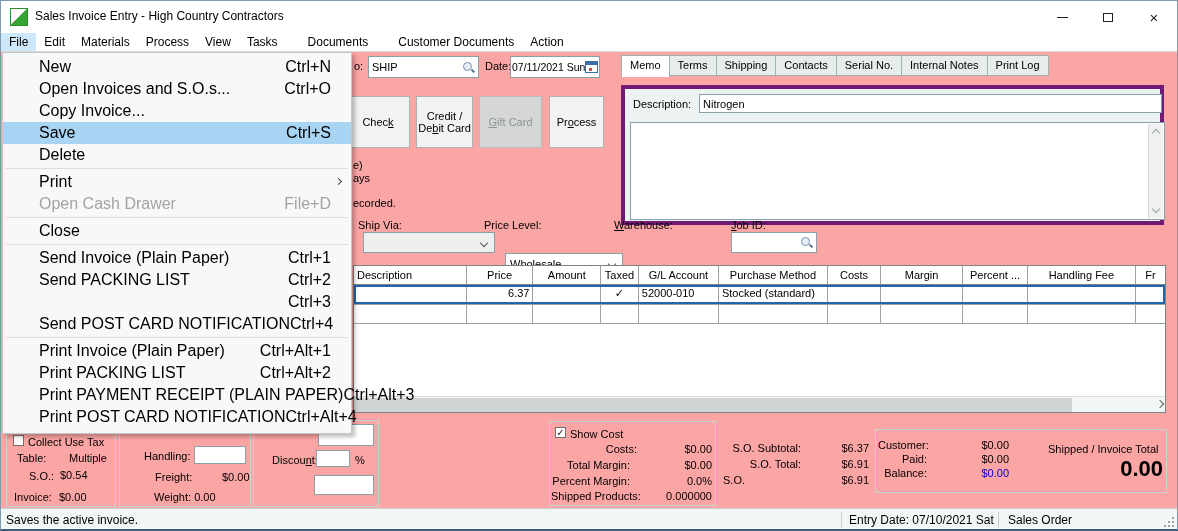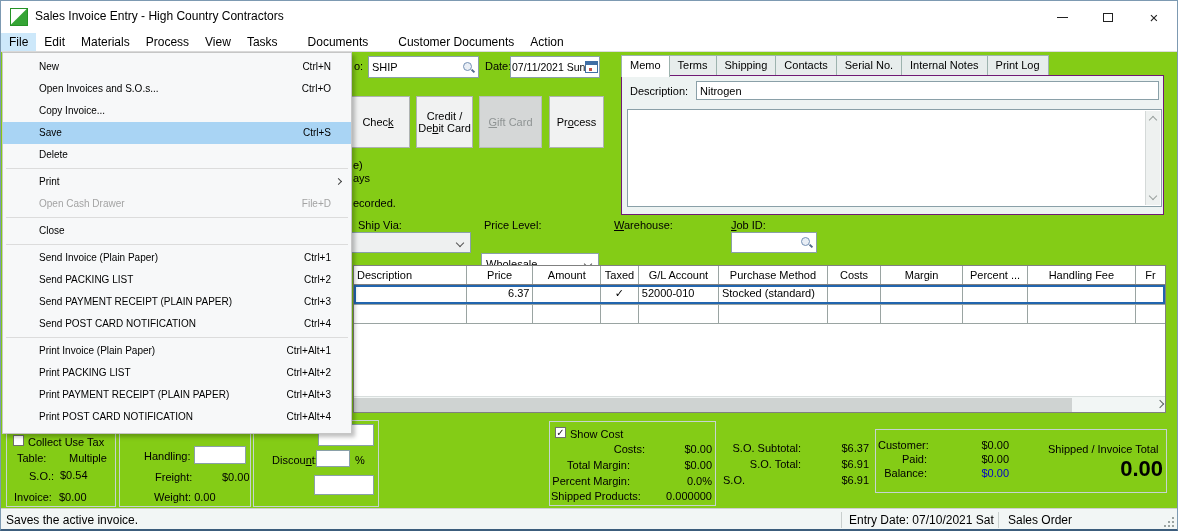--- a/index.html
+++ b/index.html
@@ -1,20 +1,20 @@
 <!DOCTYPE html>
 <html><head>
 <meta charset="utf-8">
 <style>
   * { margin:0; padding:0; box-sizing:border-box; }
   body { background:#d8dde0; font-family:"Liberation Sans", sans-serif; }
   .window {
-    position:relative; width:1178px; height:531px; background:#84cc16;
+    position:relative; width:1178px; height:531px; background:#fca5a5;
     border:1px solid #7d9ab2; border-bottom:2px solid #3c5d7c; overflow:hidden;
-    font-family:"Liberation Sans", sans-serif; color:#000;
+    font-family:"Liberation Sans", sans-serif; color:#000;padding-left:24px;
   }
   .abs { position:absolute; }
   .u { text-decoration:underline; }
 
   
   .titlebar { position:absolute; left:0; top:0; width:100%; height:32px; background:#ffffff; }
   .appicon { position:absolute; left:9px; top:7px; width:18px; height:18px; background:#fff; border:1px solid #259325; overflow:hidden; }
   .appicon::after { content:""; position:absolute; width:26px; height:26px; background:#35a435; transform:rotate(45deg); left:5px; top:3px; }
   .title-text { position:absolute; left:34px; top:8px; font-size:12px; }
   .winbtn { position:absolute; top:0; width:46px; height:32px; display:flex; align-items:center; justify-content:center; }
@@ -47,21 +47,21 @@
   
   .pbtn { position:absolute; top:95px; height:52px; background:#f1f2f2; border:1px solid #aeb2b2;
           display:flex; flex-direction:column; align-items:center; justify-content:center; font-size:11px; text-align:right; }
   .pbtn.disabled { background:#d5d7d7; color:#8f9494; border-color:#b7bbbb; }
 
   
   .tabstrip { position:absolute; left:620px; top:54px; height:21px; display:flex; font-size:11px; }
   .tab { padding:3px 8px 0 8px; border:1px solid #9db3ae; border-left:none; background:#e7edec; height:21px; }
   .tab:first-child { border-left:1px solid #9db3ae; }
   .tab.active { background:#fff; height:22px; border-bottom:none; position:relative; z-index:2; }
-  .tabpanel { position:absolute; left:620px; top:74px; width:543px; height:140px; border:1px solid #701a75; background:#edf3f2; }
+  .tabpanel { position:absolute; left:620px; top:84px; width:543px; height:140px; border:4px solid #701a75; background:#edf3f2; }
   .memo-scroll { position:absolute; right:1px; top:1px; bottom:1px; width:15px; background:#eef1f0; border-left:1px solid #d4d9d8; }
   .sarr { position:absolute; left:4px; width:6px; height:6px; border-right:1.5px solid #9aa19f; border-bottom:1.5px solid #9aa19f; }
   .sarr.up { top:6px; transform:rotate(-135deg); }
   .sarr.down { bottom:6px; transform:rotate(45deg); }
 
   
   .grid { position:absolute; left:352px; top:264px; width:813px; height:148px; background:#fff; border:1px solid #808080; overflow:hidden; }
   .trow { display:flex; position:relative; }
   .cell { border-right:1px solid #9aa4a2; font-size:11px; padding:2px 3px 0 3px; height:100%; overflow:hidden; white-space:nowrap; }
   .head .cell { text-align:center; padding-top:3px; }
@@ -84,21 +84,21 @@
   
   .statusbar { position:absolute; left:0; top:507px; width:100%; height:22px; background:#f2f6f5; border-top:1px solid #cfcfcf; font-size:12px; }
   .sb-sep { position:absolute; top:3px; width:1px; height:16px; background:#c9cfce; }
   .grip { position:absolute; right:3px; bottom:3px; width:12px; height:12px;
           background:transparent; }
   .grip::before { content:""; position:absolute; right:0; bottom:0; width:2px; height:2px; background:#9aa3a1;
           box-shadow:-4px 0 #9aa3a1,-8px 0 #9aa3a1,0 -4px #9aa3a1,-4px -4px #9aa3a1,0 -8px #9aa3a1; }
 
   
   .menu { position:absolute; left:1px; top:51px; width:350px; height:382px; background:#f7f8f9;
-          border:1px solid #c6c6c6; box-shadow:3px 3px 4px rgba(0,0,0,0.25); z-index:100; padding-top:3px; font-size:10px; }
+          border:1px solid #c6c6c6; box-shadow:3px 3px 4px rgba(0,0,0,0.25); z-index:100; padding-top:3px; font-size:16px; }
   .mi { height:22px; line-height:22px; display:flex; padding:0 20px 0 36px; position:relative; }
   .mi-l { white-space:nowrap; }
   .mi-s { margin-left:auto; white-space:nowrap; }
   .mi.sel { background:#a9d4f4; }
   .mi.disabled { color:#a3a3a3; }
   .msep { height:1px; background:#dcdcdc; margin:2px 3px; }
   .mi-arrow { position:absolute; right:10px; top:8px; width:5px; height:5px; border-right:1.2px solid #444; border-top:1.2px solid #444; transform:rotate(45deg); }
 </style>
 </head>
 <body>
@@ -276,21 +276,21 @@
     <div class="input" style="position:absolute; left:64px; top:3px; width:56px; height:22px;"></div>
     <span class="lbl" style="position:absolute; left:18px; top:33px;"><span>Discou</span><span class="u">n</span><span>t:</span></span>
     <div class="input" style="position:absolute; left:62px; top:29px; width:34px; height:17px;"></div>
     <span class="lbl" style="position:absolute; left:101px; top:33px;">%</span>
     <div class="input" style="position:absolute; left:60px; top:54px; width:60px; height:20px;"></div>
   </div>
 
   <div class="gbox" style="left:548px; top:420px; width:167px; height:85px;">
     <span class="checkbox" style="position:absolute; left:5px; top:5px;">✓</span>
     <span class="lbl" style="position:absolute; left:20px; top:6px;">Show Cost</span>
-    <span class="rlabel" style="left:16px; top:21px; width:79px;">Costs:</span>
+    <span class="rlabel" style="left:8px; top:21px; width:79px;">Costs:</span>
     <span class="rval" style="left:84px; top:21px; width:78px;">$0.00</span>
     <span class="rlabel" style="left:1px; top:37px; width:79px;">Total Margin:</span>
     <span class="rval" style="left:84px; top:37px; width:78px;">$0.00</span>
     <span class="rlabel" style="left:1px; top:53px; width:79px;">Percent Margin:</span>
     <span class="rval" style="left:84px; top:53px; width:78px;">0.0%</span>
     <span class="rlabel" style="left:1px; top:68px; width:79px;">Shipped Products:</span>
     <span class="rval" style="left:84px; top:68px; width:78px;">0.000000</span>
   </div>
 
   <span class="rlabel" style="left:700px; top:441px; width:100px;">S.O. Subtotal:</span>
@@ -355,21 +355,20 @@
     <div class="msep"></div>
     <div class="mi">
       <span class="mi-l">Send Invoice (Plain Paper)</span>
         <span class="mi-s">Ctrl+1</span>
     </div>
     <div class="mi">
       <span class="mi-l">Send PACKING LIST</span>
         <span class="mi-s">Ctrl+2</span>
     </div>
     <div class="mi">
-      <span class="mi-l">Send PAYMENT RECEIPT (PLAIN PAPER)</span>
         <span class="mi-s">Ctrl+3</span>
     </div>
     <div class="mi">
       <span class="mi-l">Send POST CARD NOTIFICATION</span>
         <span class="mi-s">Ctrl+4</span>
     </div>
     <div class="msep"></div>
     <div class="mi">
       <span class="mi-l">Print Invoice (Plain Paper)</span>
         <span class="mi-s">Ctrl+Alt+1</span>

